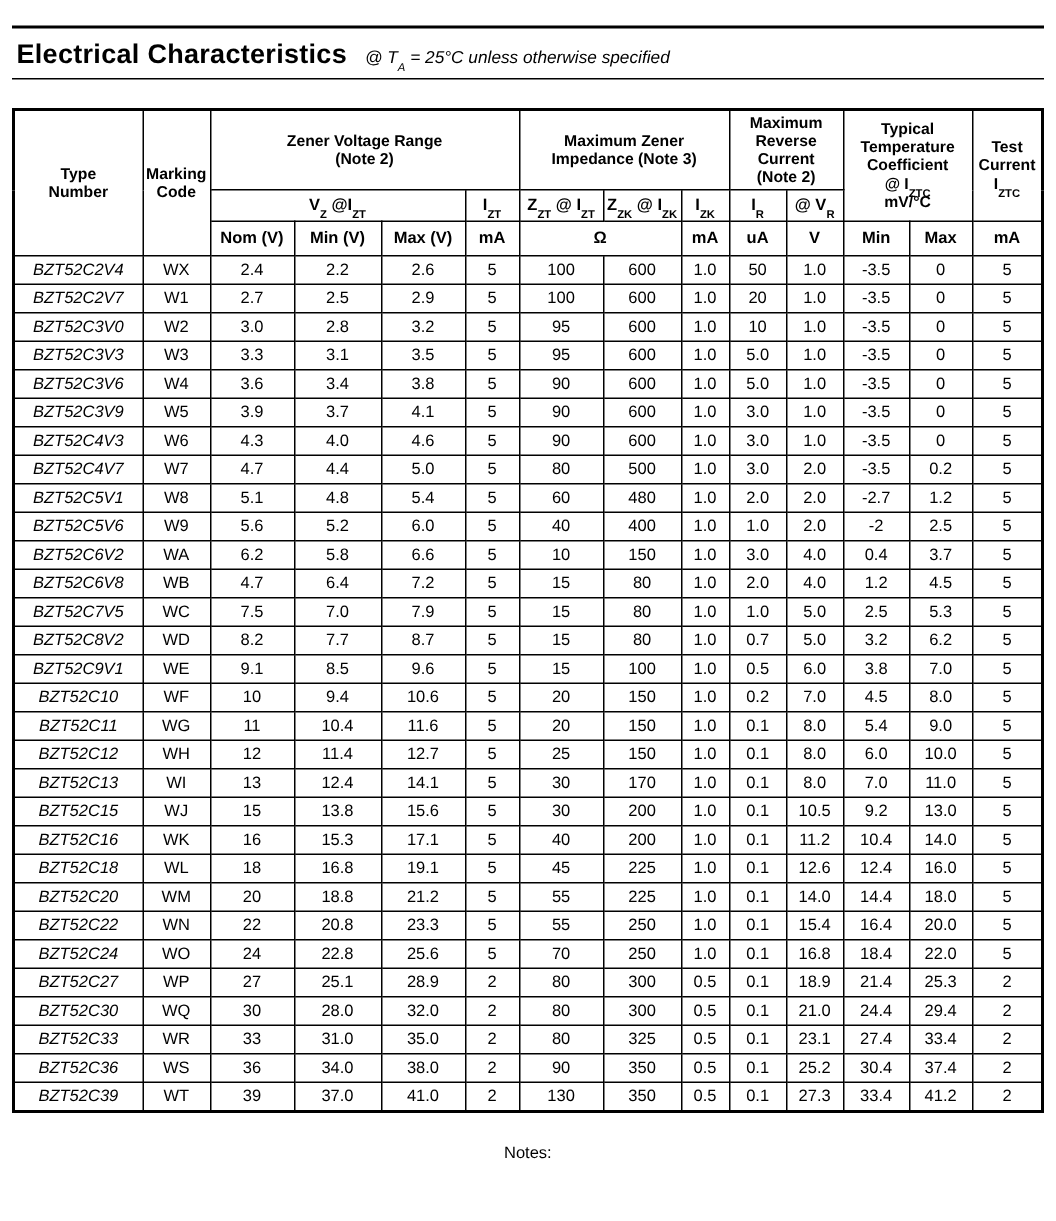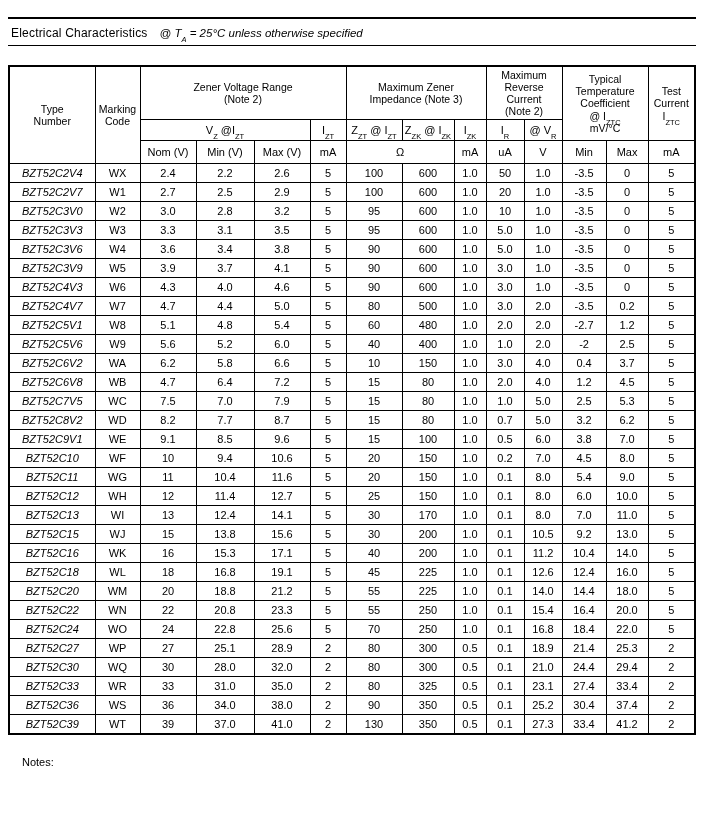--- a/index.html
+++ b/index.html
@@ -6,56 +6,56 @@
   body{
     width:704px;height:814px;
     font-family:"Liberation Sans",sans-serif;
     color:#000;
     position:relative;
     overflow:hidden;
   }
   .page{padding:0 8px;}
   .rule-top{border-top:2px solid #000;margin-top:17px;}
   .title-row{display:flex;align-items:baseline;gap:12px;padding:7px 3px 5px 3px;}
-  .title{font-size:12px;font-weight:normal;letter-spacing:.2px;}
+  .title{font-size:18px;font-weight:bold;letter-spacing:.2px;}
   .subtitle{font-size:11.5px;font-style:italic;}
   .rule-bottom{border-top:1.5px solid #000;}
 
   table.spec{
     border-collapse:collapse;
     table-layout:fixed;
     width:687px;
     margin:19px auto 0 auto;
     border:2px solid #000;
   }
   table.spec th, table.spec td{
     border:1px solid #000;
     text-align:center;
     vertical-align:middle;
     padding:0;
     overflow:hidden;
   }
   thead th{
-    font-weight:normal;
+    font-weight:bold;
     font-size:10.5px;
     line-height:1.15;
   }
   thead tr.h1 th{height:52px;}
   thead tr.h2 th{height:20px;font-size:11px;}
   thead tr.h3 th{height:22px;font-size:11px;}
   tbody td{
     height:18px;
     font-size:11px;
     font-weight:normal;
   }
   td.type-col{text-align:left;padding-left:14px;font-style:italic;}
   sub{font-size:7.5px;line-height:0;position:relative;top:2px;letter-spacing:0;}
   sup{font-size:7.5px;line-height:0;position:relative;top:-3px;}
 
-  .notes{display:flex;margin:20px 0 0 14px;font-size:11px;line-height:15px;}
+  .notes{display:flex;margin:20px 0 0 14px;font-size:11px;line-height:15px;justify-content:center;}
   .notes-label{width:46px;flex:none;}
   .note-line{white-space:pre-wrap;}
 </style>
 </head>
 <body>
 
 <div class="page">
 
   <div class="rule-top"></div>
 

